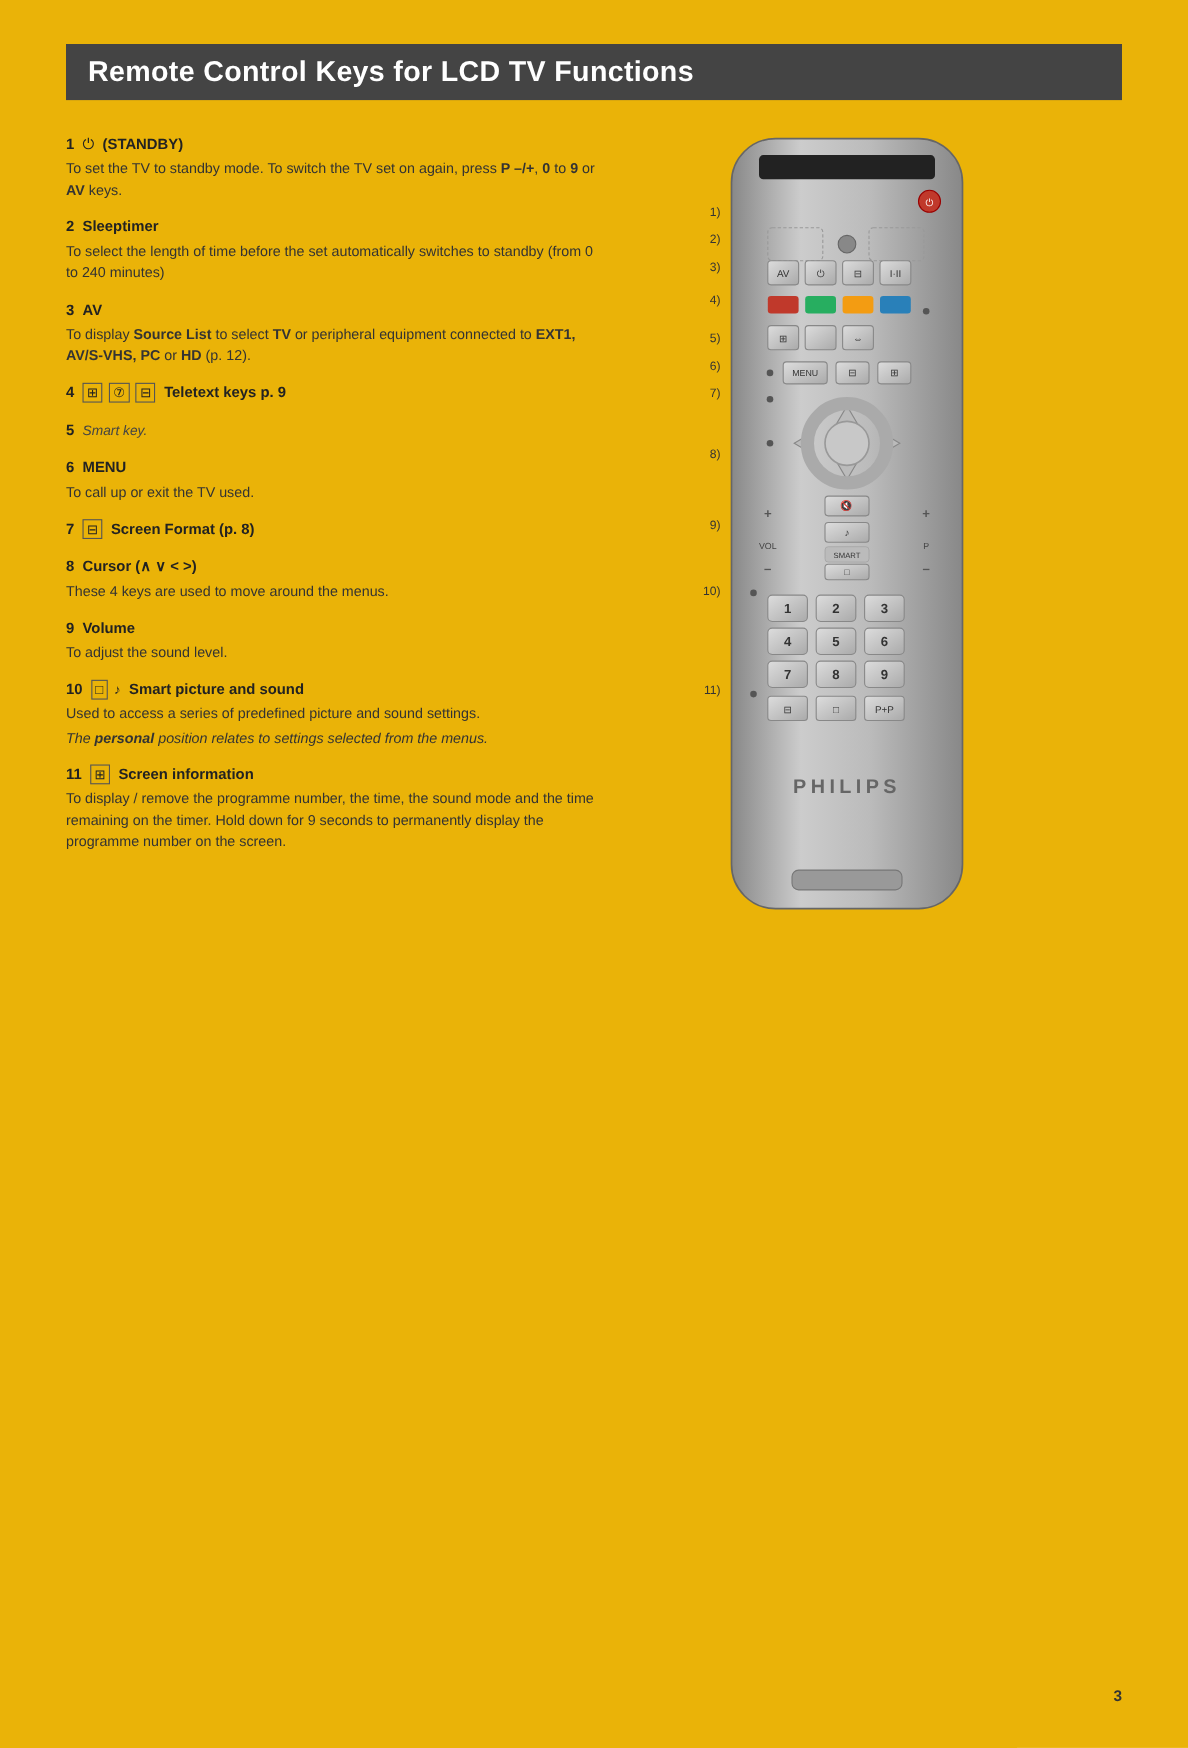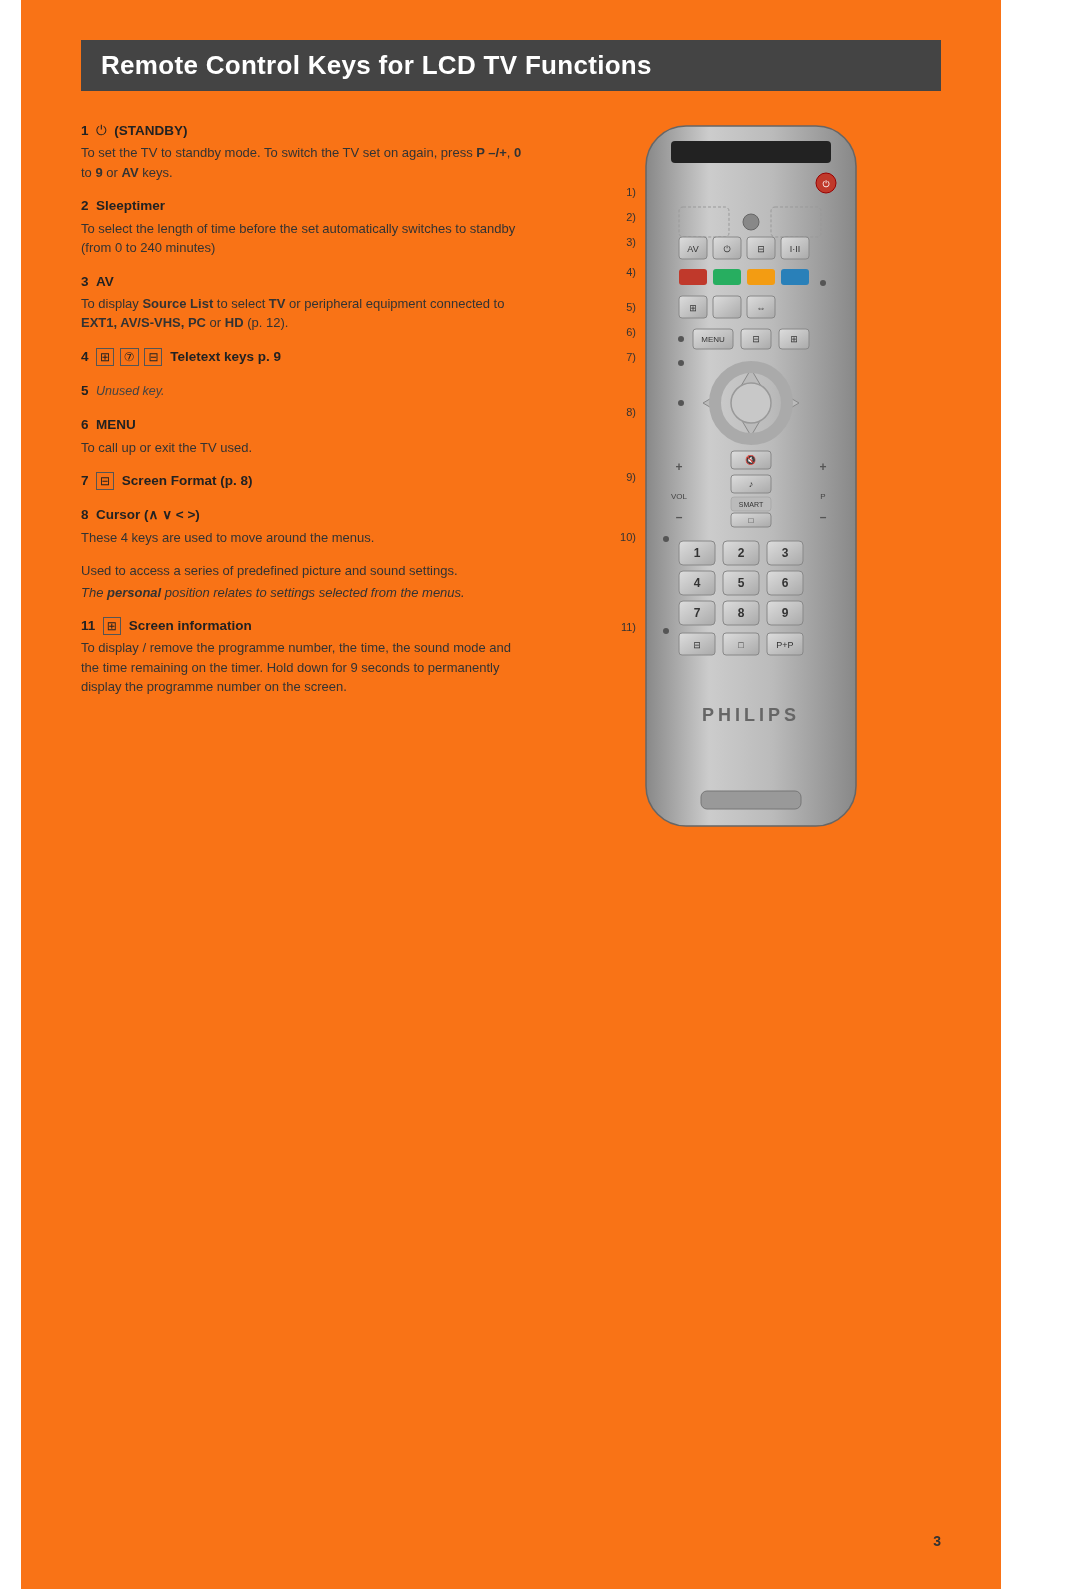--- a/index.html
+++ b/index.html
@@ -6,26 +6,25 @@
     body {
       background: #ffffff;
       font-family: Arial, sans-serif;
       width: 1080px;
       min-height: 1589px;
       position: relative;
       overflow-x: hidden;
     }
 
     .page-container {
-      width: 980px;
+      width: 1080px;
       min-height: 1589px;
-      background: #f97316;
+      background: #eab308;
       padding: 40px 60px 40px 60px;
       position: relative;
-      margin-left: 21px;
     }
 
     
     .title-bar {
       background: #444444;
       color: #ffffff;
       padding: 10px 20px;
       margin-bottom: 30px;
       display: inline-block;
       width: 100%;
@@ -151,21 +150,21 @@
           <span style="font-size:12px; border: 1px solid #555; padding: 1px 3px; margin-right: 2px;">⊞</span>
           <span style="font-size:12px; border: 1px solid #555; padding: 1px 3px; margin-right: 2px;">⑦</span>
           <span style="font-size:12px; border: 1px solid #555; padding: 1px 3px; margin-right: 4px;">⊟</span>
           <span class="section-title">Teletext keys p. 9</span>
         </div>
       </div>
 
       <div class="section">
         <div>
           <span class="section-number">5&nbsp;</span>
-          <span class="italic-text">Unused key.</span>
+          <span class="italic-text">Smart key.</span>
         </div>
       </div>
 
       <div class="section">
         <div>
           <span class="section-number">6&nbsp;</span>
           <span class="section-title">MENU</span>
         </div>
         <p>To call up or exit the TV used.</p>
       </div>
@@ -179,22 +178,35 @@
       </div>
 
       <div class="section">
         <div>
           <span class="section-number">8&nbsp;</span>
           <span class="section-title">Cursor (∧ ∨ &lt; &gt;)</span>
         </div>
         <p>These 4 keys are used to move around the menus.</p>
       </div>
 
-
-      <div class="section">
+      <div class="section">
+        <div>
+          <span class="section-number">9&nbsp;</span>
+          <span class="section-title">Volume</span>
+        </div>
+        <p>To adjust the sound level.</p>
+      </div>
+
+      <div class="section">
+        <div>
+          <span class="section-number">10&nbsp;</span>
+          <span style="font-size:12px; border: 1px solid #555; padding: 1px 3px; margin-right: 2px;">□</span>
+          <span style="font-size:12px; margin-right: 4px;">♪</span>
+          <span class="section-title">Smart picture and sound</span>
+        </div>
         <p>Used to access a series of predefined picture and sound settings.</p>
         <p class="italic-text">The <span class="bold-inline">personal</span> position relates to settings selected from the menus.</p>
       </div>
 
       <div class="section">
         <div>
           <span class="section-number">11&nbsp;</span>
           <span style="font-size:12px; border: 1px solid #555; padding: 1px 3px; margin-right: 4px;">⊞</span>
           <span class="section-title">Screen information</span>
         </div>

